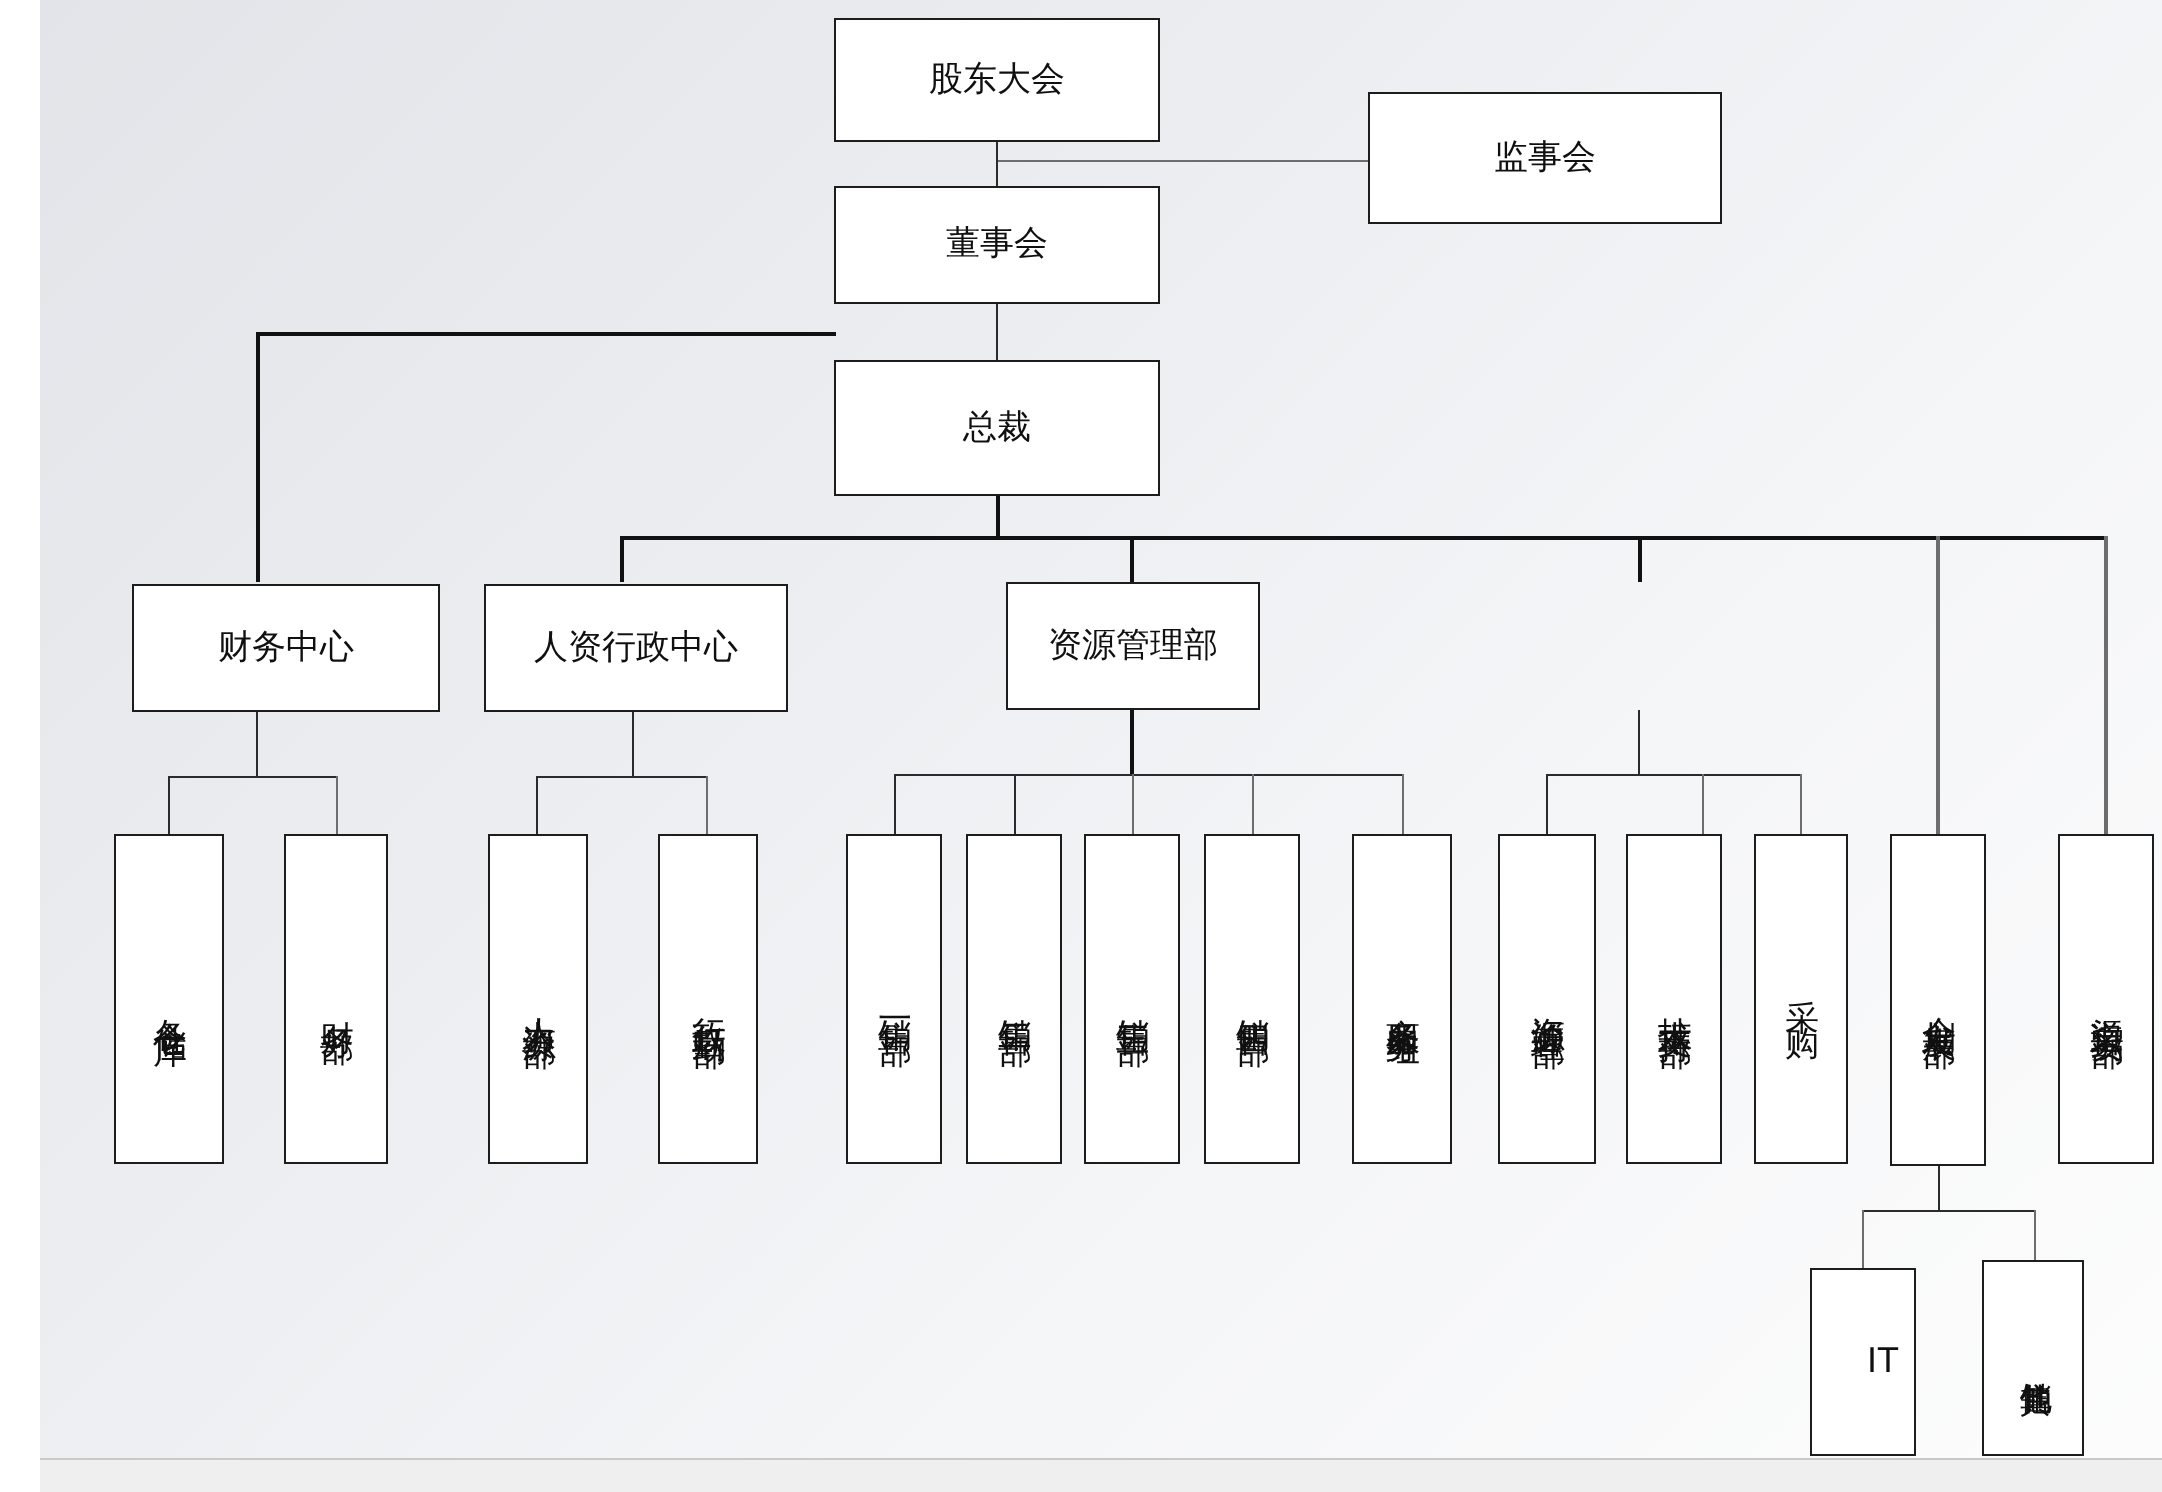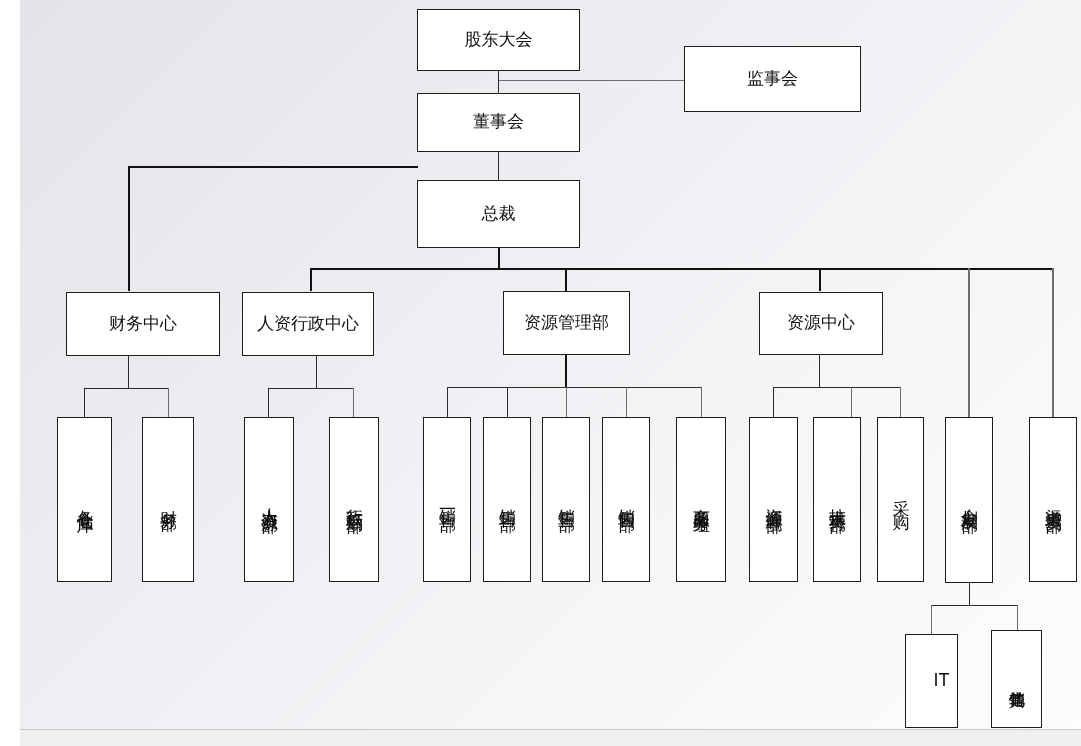--- a/index.html
+++ b/index.html
@@ -100,31 +100,28 @@
     </div>
 
   <div class="node" style="left:397px;top:180px;width:163px;height:68px;">
       <span>总裁</span>
     </div>
 
   <div class="node" style="left:46px;top:292px;width:154px;height:64px;">
       <span>财务中心</span>
     </div>
 
-  <div class="node" style="left:222px;top:292px;width:132px;height:64px;">
+  <div class="node" style="left:222px;top:292px;width:152px;height:64px;">
       <span>人资行政中心</span>
     </div>
 
   <div class="node" style="left:483px;top:291px;width:127px;height:64px;">
       <span>资源管理部</span>
     </div>
 
-  <div class="node" style="left:739px;top:292px;width:124px;height:63px;">
-      <span>资源中心</span>
-    </div>
 
   <div class="node vert" style="left:37px;top:417px;width:55px;height:165px;">
       <span>各仓储库</span>
     </div>
 
   <div class="node vert" style="left:122px;top:417px;width:52px;height:165px;">
       <span>财务部</span>
     </div>
 
   <div class="node vert" style="left:224px;top:417px;width:50px;height:165px;">

